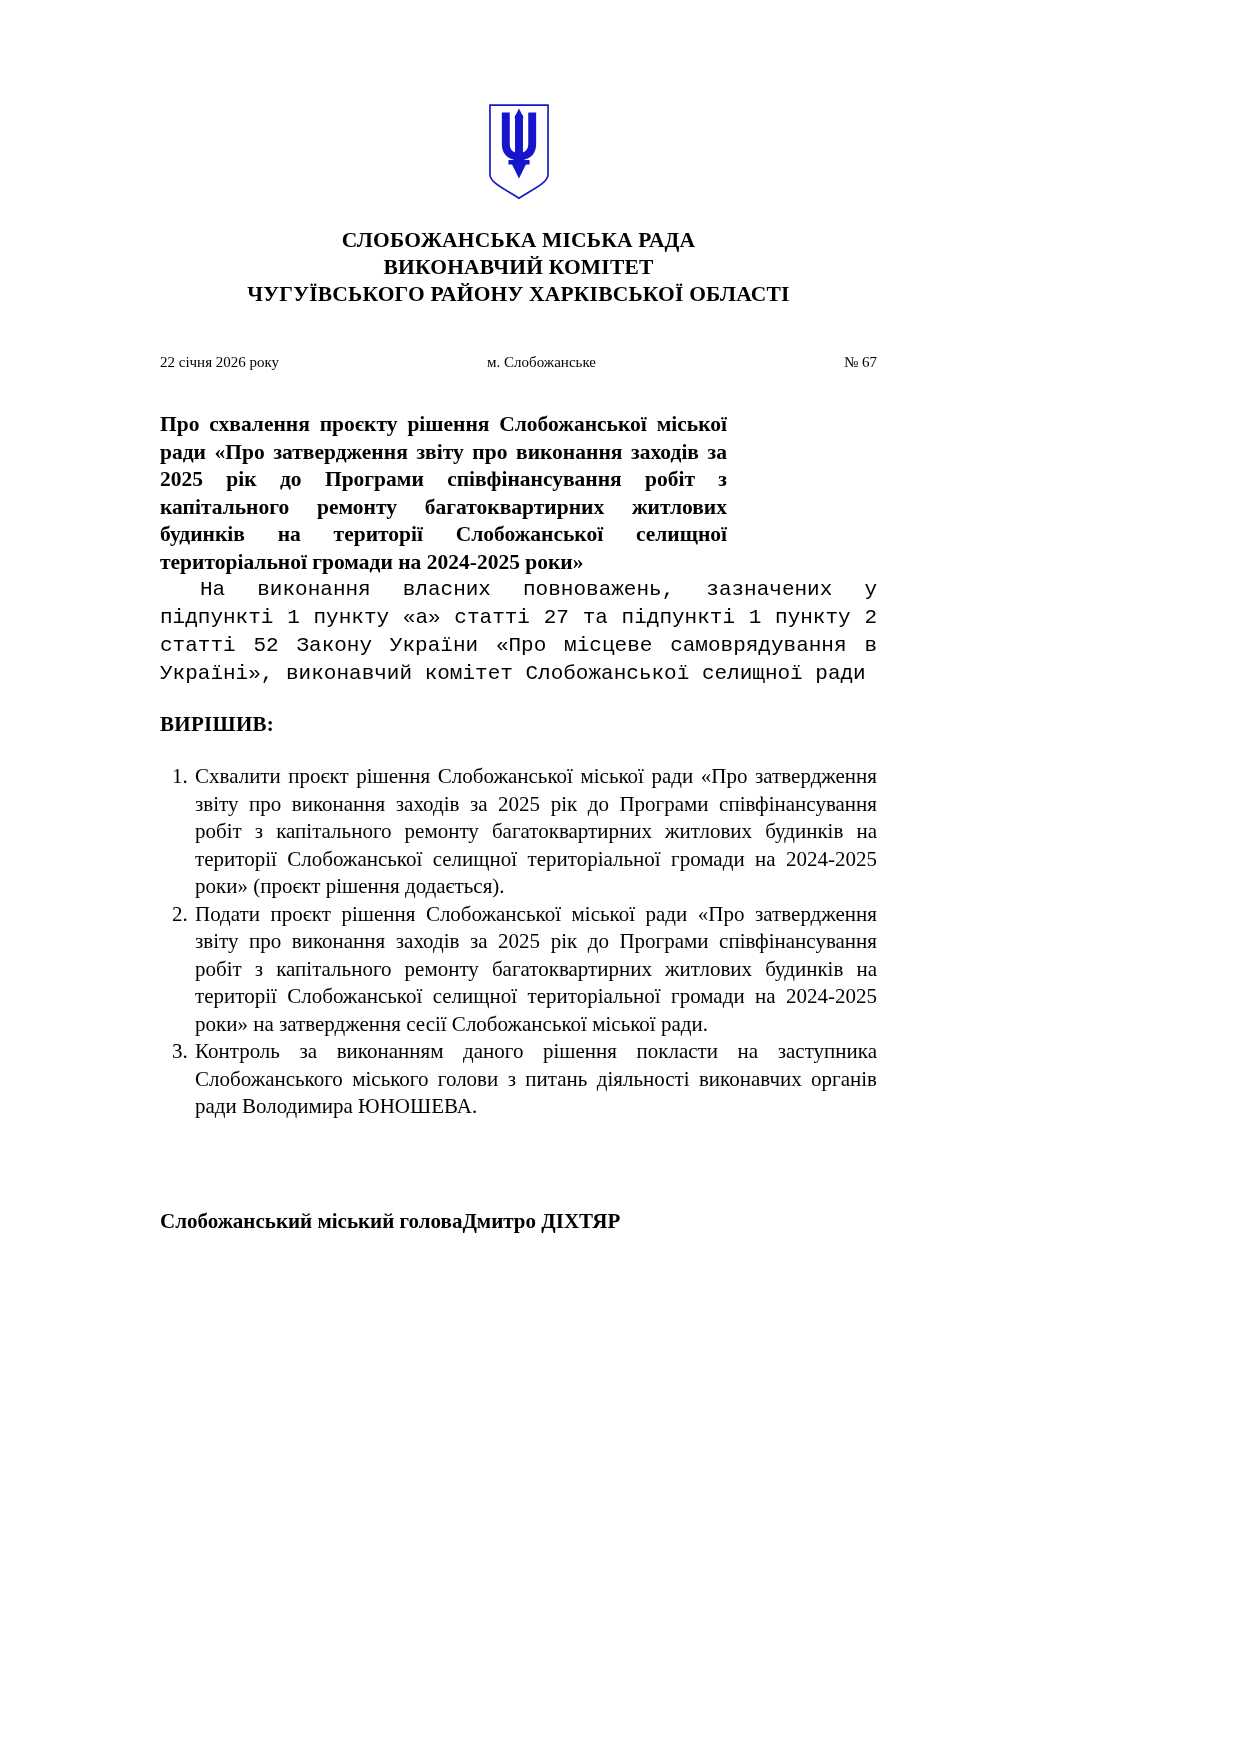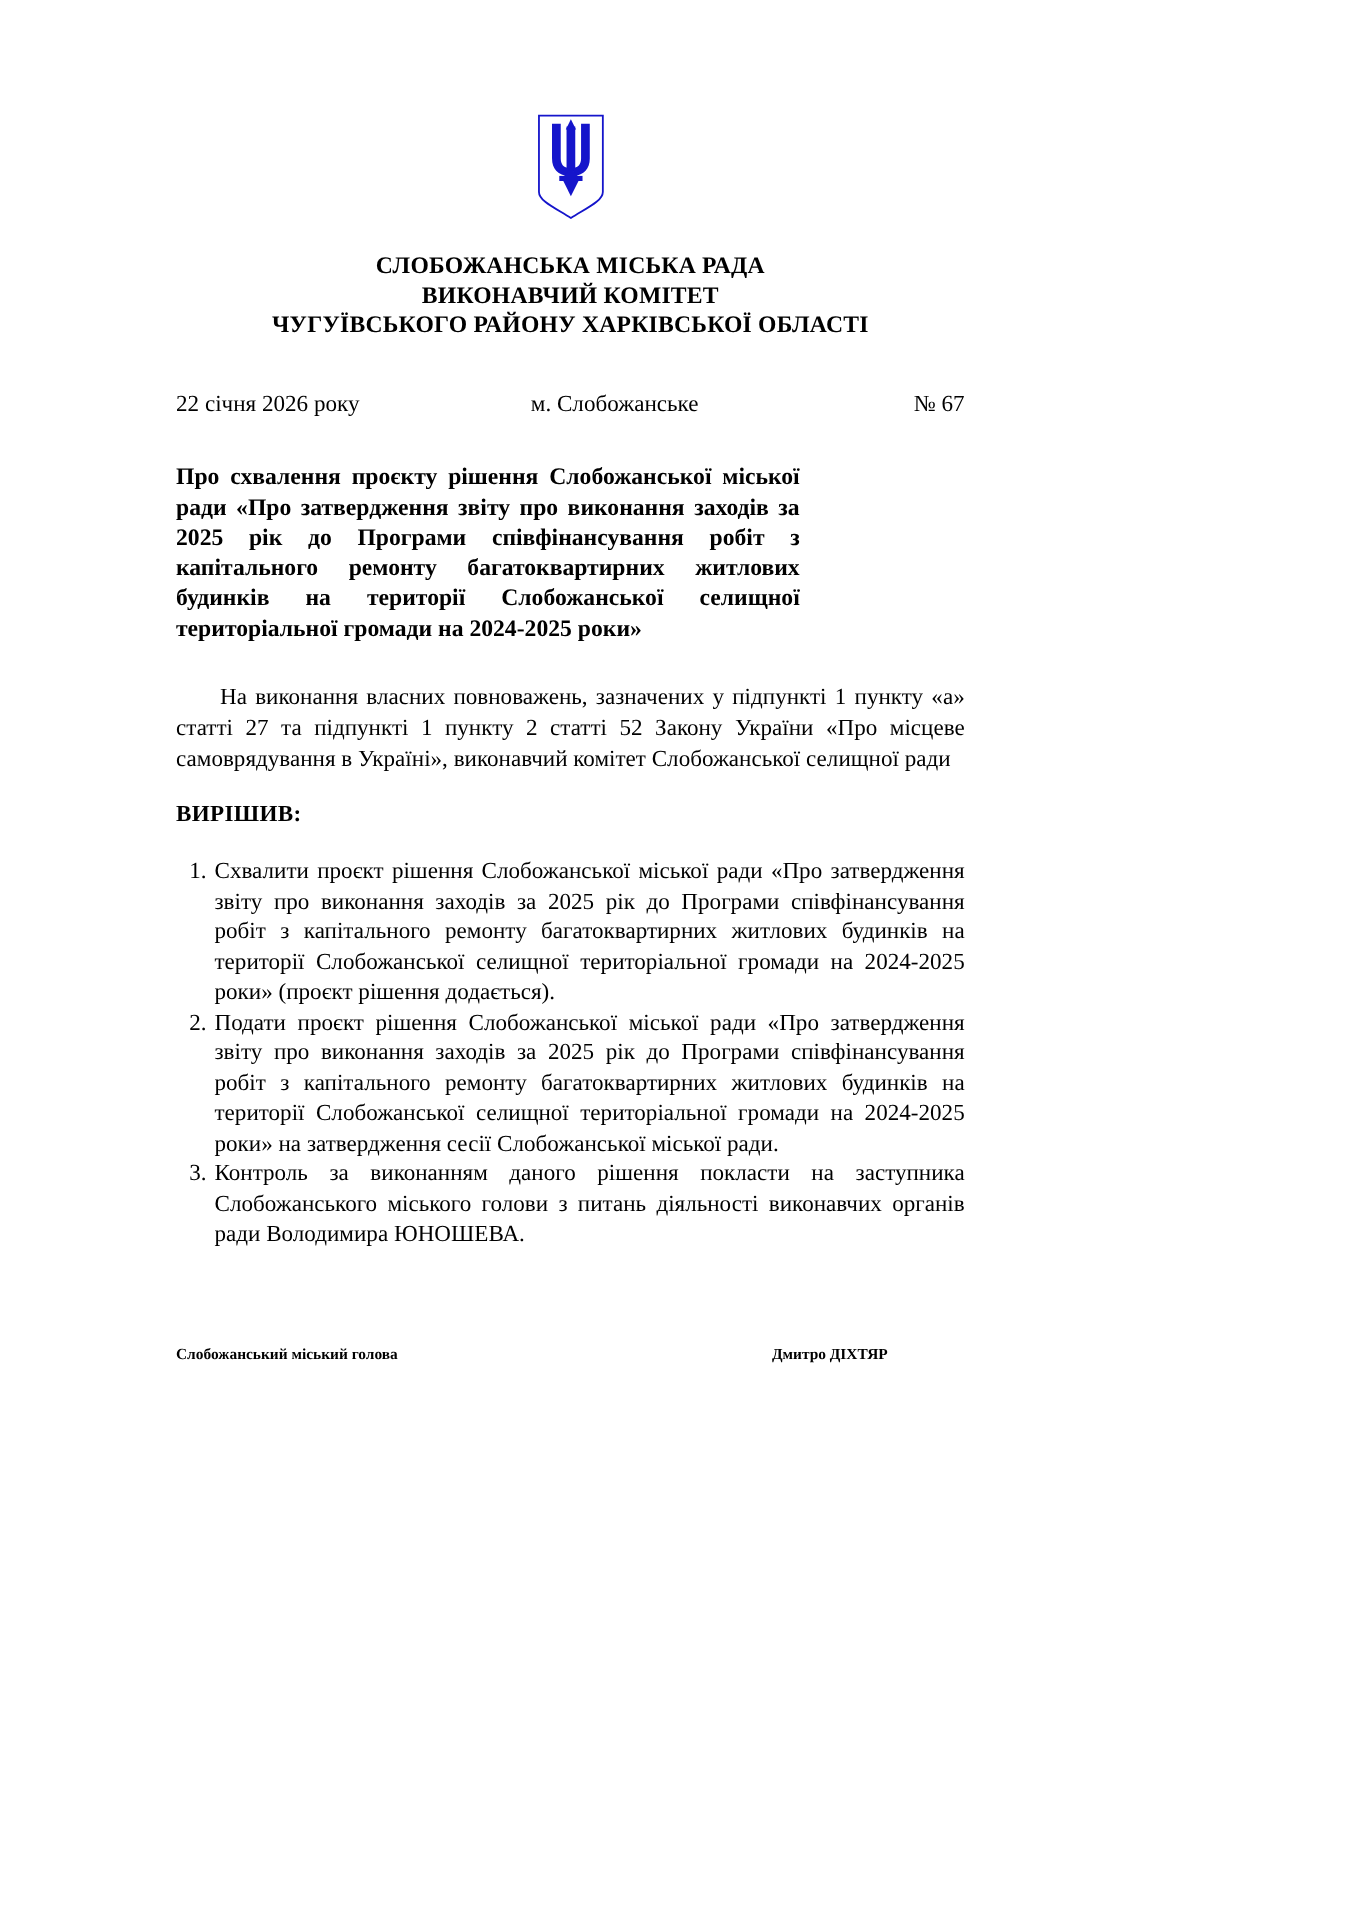--- a/index.html
+++ b/index.html
@@ -34,61 +34,61 @@
     text-align: center;
     font-weight: bold;
     font-size: 21.5px;
     letter-spacing: 0.5px;
   }
   .meta-row {
     margin-top: 46px;
     display: flex;
     justify-content: space-between;
     align-items: baseline;
-    font-size: 21px;
+    font-size: 15px;
   }
   .meta-row .place { margin-left: -40px; }
   .subject {
     margin-top: 40px;
     width: 567px;
     font-weight: bold;
     font-size: 21.5px;
     line-height: 27.5px;
     text-align: justify;
   }
   .preamble {
-    margin-top: 34px;
     font-size: 21px;
     line-height: 28px;
     text-align: justify;
     text-indent: 40px;
+    font-family: Liberation Mono, monospace;
   }
   .resolved-heading {
     margin-top: 24px;
     font-weight: bold;
     font-size: 21px;
     letter-spacing: 0.3px;
   }
   ol.resolution-list {
     margin-top: 26px;
     padding-left: 33px;
     font-size: 21px;
     line-height: 27.5px;
   }
   ol.resolution-list li {
     text-align: justify;
     padding-left: 2px;
   }
   .signature-row {
     margin-top: 88px;
     display: flex;
-    justify-content: space-between;
+    justify-content: flex-start;
     align-items: baseline;
     font-weight: bold;
-    font-size: 14px;
+    font-size: 21px;
   }
   .signature-row .sign-name { padding-right: 70px; }
 </style>
 </head>
 <body>
 
 <div class="page">
 
   <div class="emblem-wrap">
     <svg width="66" height="98" viewBox="0 0 100 148" xmlns="http://www.w3.org/2000/svg">

